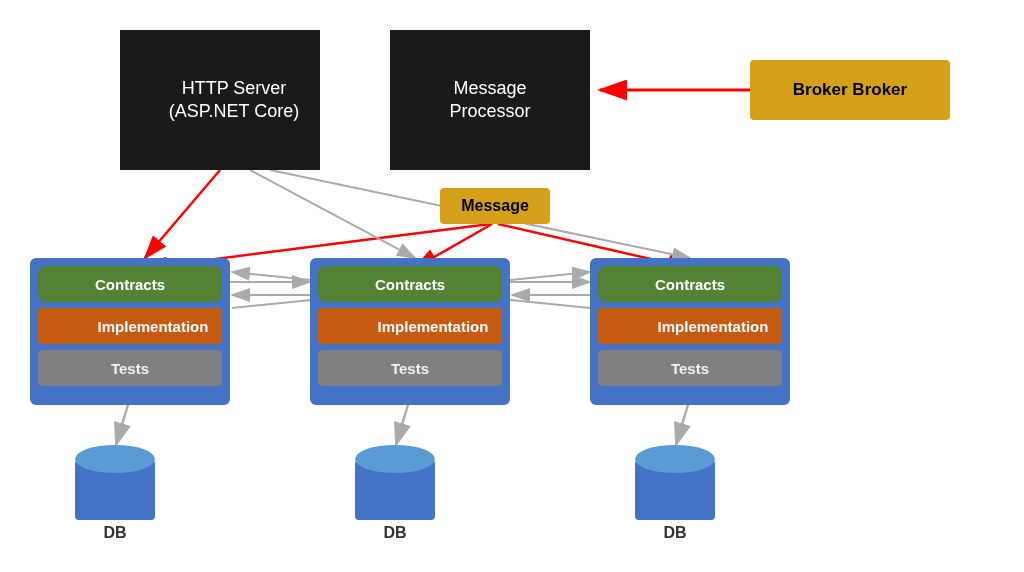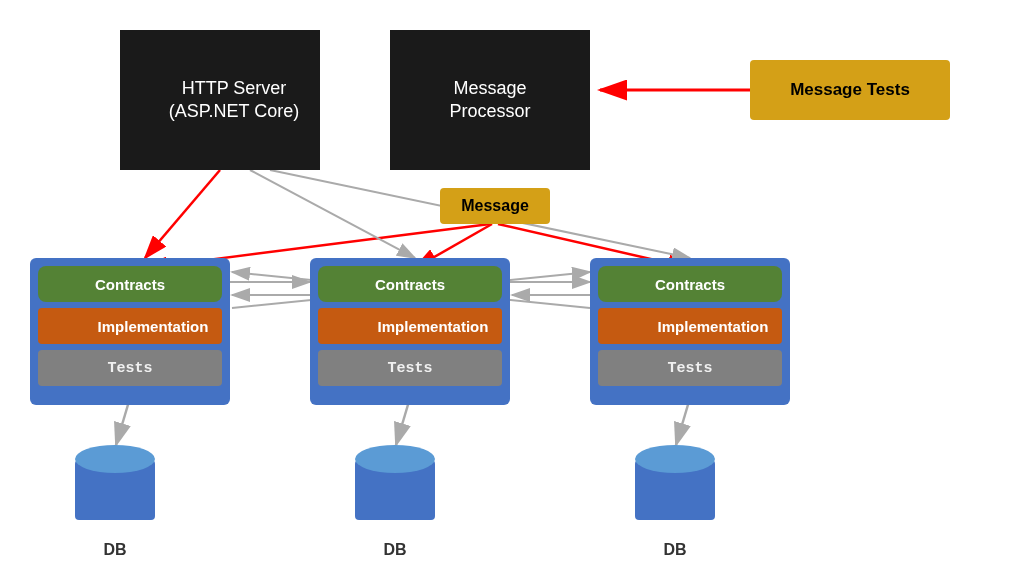--- a/index.html
+++ b/index.html
@@ -99,21 +99,21 @@
       height: 36px;
       display: flex;
       align-items: center;
       justify-content: center;
       font-size: 15px;
       font-weight: 600;
       color: white;
       margin-bottom: 6px;
     }
 
-    .layer:last-child { margin-bottom: 11px; font-family: Liberation Mono, monospace; }
+    .layer:last-child { margin-bottom: 11px; }
 
     .contracts { background: #548235; border-radius: 8px; }
     .implementation { background: #c55a11; padding-left: 46px; }
     .tests { background: #808080; color: #f0f0f0; }
 
     
     .db-container {
       position: absolute;
       display: flex;
       flex-direction: column;
@@ -144,21 +144,21 @@
       position: absolute;
       top: 0;
       left: 0;
       width: 80px;
       height: 28px;
       background: #5b9bd5;
       border-radius: 50%;
     }
 
     .db-label {
-      margin-top: 21px;
+      margin-top: 4px;
       font-size: 16px;
       font-weight: 600;
       color: #333;
     }
 
     
     .arrows-svg {
       position: absolute;
       top: 0;
       left: 0;
@@ -217,21 +217,21 @@
 
   <div class="black-box http-server">
     <span>HTTP Server<br>(ASP.NET Core)</span>
   </div>
 
   <div class="black-box message-processor">
     <span>Message<br>Processor</span>
   </div>
 
   <div class="message-broker">
-    <span>Message Tests</span>
+    <span>Broker Broker</span>
   </div>
 
   <div class="message-label">
     <span>Message</span>
   </div>
 
   <div class="service-box service-box-1">
     <div class="layer contracts">
       <span>Contracts</span>
     </div>

